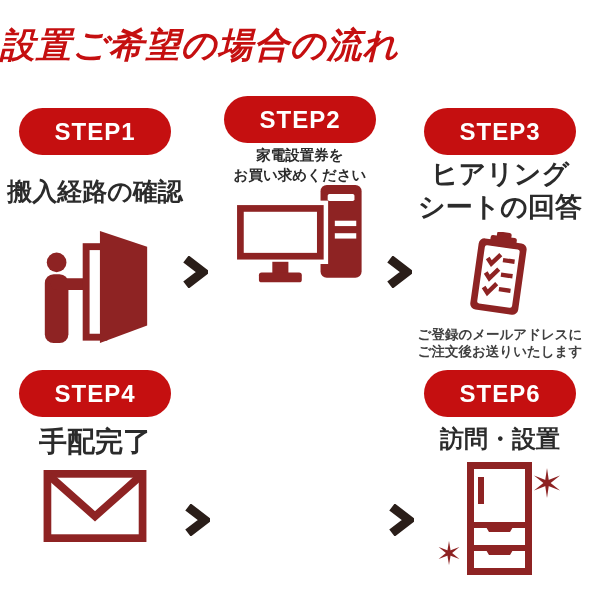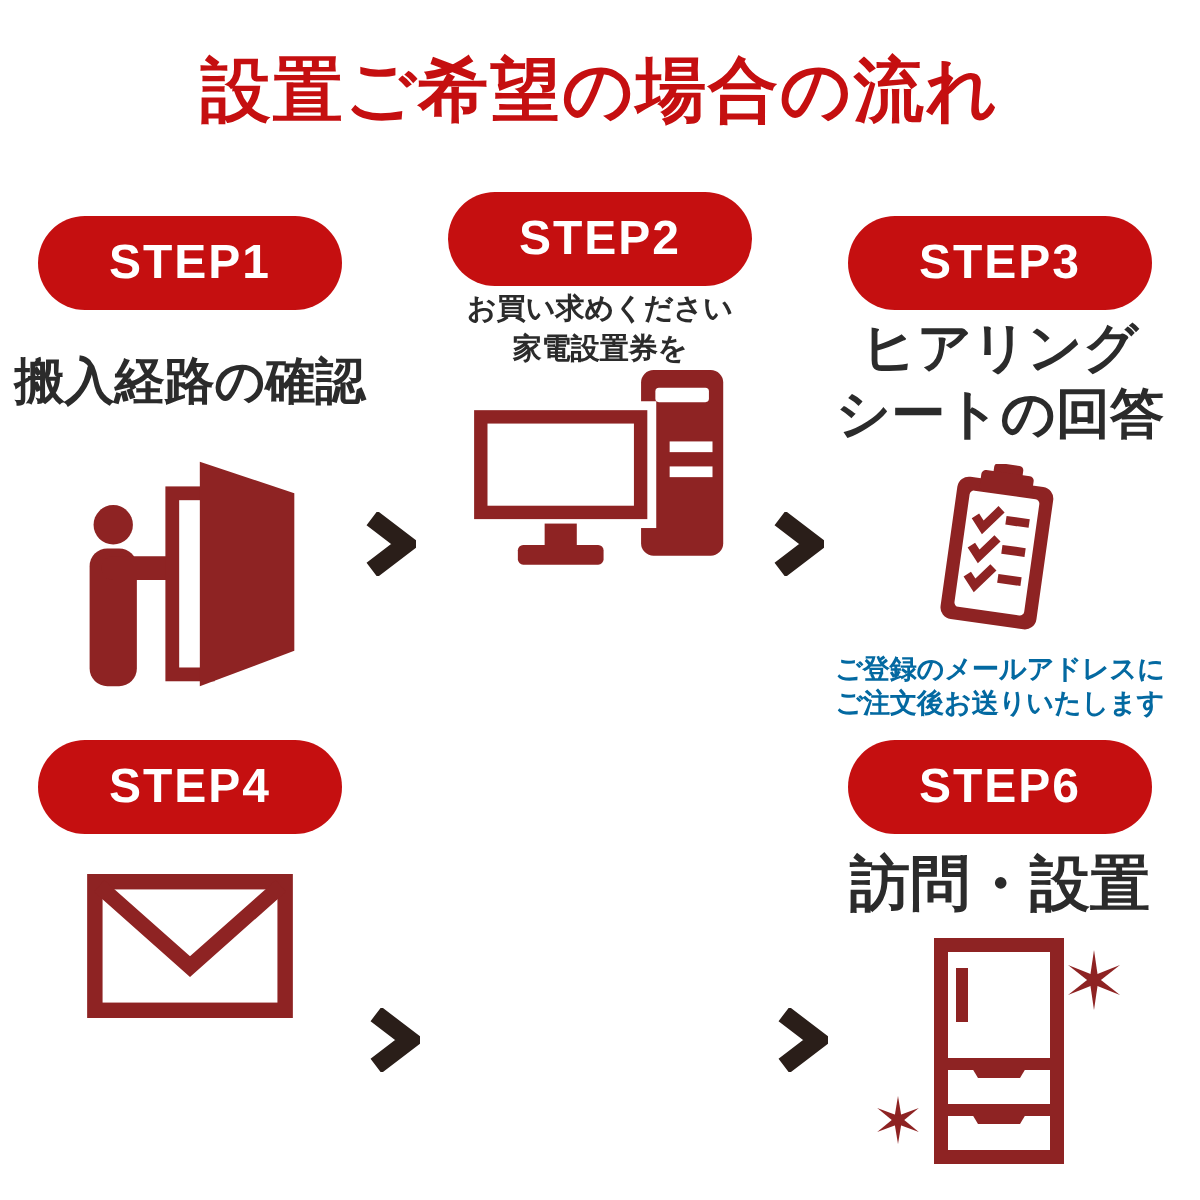--- a/index.html
+++ b/index.html
@@ -1,40 +1,40 @@
 <!DOCTYPE html>
 <html><head>
 <meta charset="utf-8">
 <style>
   html,body{margin:0;padding:0;background:#fff;}
   .canvas{
     position:relative;width:600px;height:600px;background:#ffffff;
     font-family:"Liberation Sans","DejaVu Sans",sans-serif;overflow:hidden;
   }
   .title{
-    position:absolute;top:22px;left:0;width:600px;text-align:center;
-    font-size:35px;font-weight:900;color:#c50f10;letter-spacing:1px;white-space:nowrap;
+    position:absolute;top:22px;left:0;width:600px;
+    font-size:35px;font-weight:900;color:#c50f10;letter-spacing:1px;white-space:nowrap;font-style:italic;
   }
   .step{position:absolute;width:190px;display:flex;flex-direction:column;align-items:center;}
   #step1{left:0;top:108px}   #step2{left:205px;top:96px} #step3{left:405px;top:108px}
   #step4{left:0;top:370px}   #step5{left:205px;top:370px} #step6{left:405px;top:370px}
   .badge{
     width:152px;height:47px;border-radius:25px;background:#c50f10;color:#ffffff;
     font-weight:900;font-size:24px;letter-spacing:1px;
     display:flex;align-items:center;justify-content:center;flex:0 0 auto;
   }
   .label{font-weight:800;color:#2b2b2b;text-align:center;line-height:1.18;white-space:nowrap;}
   #step1 .label{font-size:25px;margin-top:22px;}
   #step2 .label{font-size:32px;margin-top:2px;}
   #step3 .label{font-size:27px;margin-top:3px;line-height:1.22;}
   #step4 .label{font-size:28px;margin-top:8px;}
   #step5 .label{font-size:26px;margin-top:8px;}
-  #step6 .label{font-size:30px;margin-top:8px;}
+  #step6 .label{font-size:24px;margin-top:8px;}
   .sub{font-size:14.5px;font-weight:700;color:#2b2b2b;text-align:center;line-height:1.38;margin-top:2px;white-space:nowrap;}
-  .note{font-size:13.5px;font-weight:700;color:#0369a1;text-align:center;line-height:1.28;white-space:nowrap;}
+  .note{font-size:13.5px;font-weight:700;color:#404040;text-align:center;line-height:1.28;white-space:nowrap;}
   #step3 .note{margin-top:6px;}
   #step5 .note{margin-top:3px;}
   .icon{flex:0 0 auto;}
   #step1 .icon{margin-top:18px;}
   #step2 .icon{margin-top:0px;}
   #step3 .icon{margin-top:8px;}
   #step4 .icon{margin-top:12px;}
   #step5 .icon{margin-top:6px;}
   #step6 .icon{margin-top:8px;}
   .arrow{position:absolute;width:26px;height:32px;}
@@ -58,22 +58,22 @@
         <rect x="16" y="54" width="44" height="12" rx="6"></rect>
       </g>
       <rect x="52" y="22" width="18" height="92" fill="#ffffff" stroke="#8e2323" stroke-width="7"></rect>
       <polygon points="66,6 114,22 114,102 66,120" fill="#8e2323"></polygon>
     </svg>
   </div>
 
   <div class="step" id="step2">
     <div class="badge">STEP2</div>
     <div class="sub">
+      <div>家電設置券を</div>
       <div>お買い求めください</div>
-      <div>家電設置券を</div>
     </div>
     <svg class="icon" width="140" height="100" viewBox="0 0 150 112">
       <rect x="98" y="0" width="46" height="104" rx="7" fill="#8e2323"></rect>
       <rect x="106" y="10" width="30" height="8" rx="2" fill="#ffffff"></rect>
       <rect x="114" y="40" width="24" height="6" fill="#ffffff"></rect>
       <rect x="114" y="54" width="24" height="6" fill="#ffffff"></rect>
       <rect x="2" y="20" width="102" height="66" fill="#8e2323" stroke="#ffffff" stroke-width="5"></rect>
       <rect x="12" y="30" width="82" height="46" fill="#ffffff"></rect>
       <rect x="44" y="86" width="18" height="15" fill="#8e2323"></rect>
       <rect x="29" y="98" width="48" height="11" rx="3" fill="#8e2323"></rect>
@@ -106,20 +106,21 @@
     </svg>
     <div class="note">
       <div>ご登録のメールアドレスに</div>
       <div>ご注文後お送りいたします</div>
     </div>
   </div>
 
   <div class="step" id="step4">
     <div class="badge">STEP4</div>
     <div class="label">
+      <div>手配完了</div>
     </div>
     <svg class="icon" width="106" height="72" viewBox="0 0 120 84">
       <rect x="4.5" y="4.5" width="111" height="75" fill="#ffffff" stroke="#8e2323" stroke-width="9"></rect>
       <path d="M7,7 L60,54 L113,7" fill="none" stroke="#8e2323" stroke-width="9" stroke-linejoin="miter"></path>
     </svg>
   </div>
 
 
   <div class="step" id="step6">
     <div class="badge">STEP6</div>

